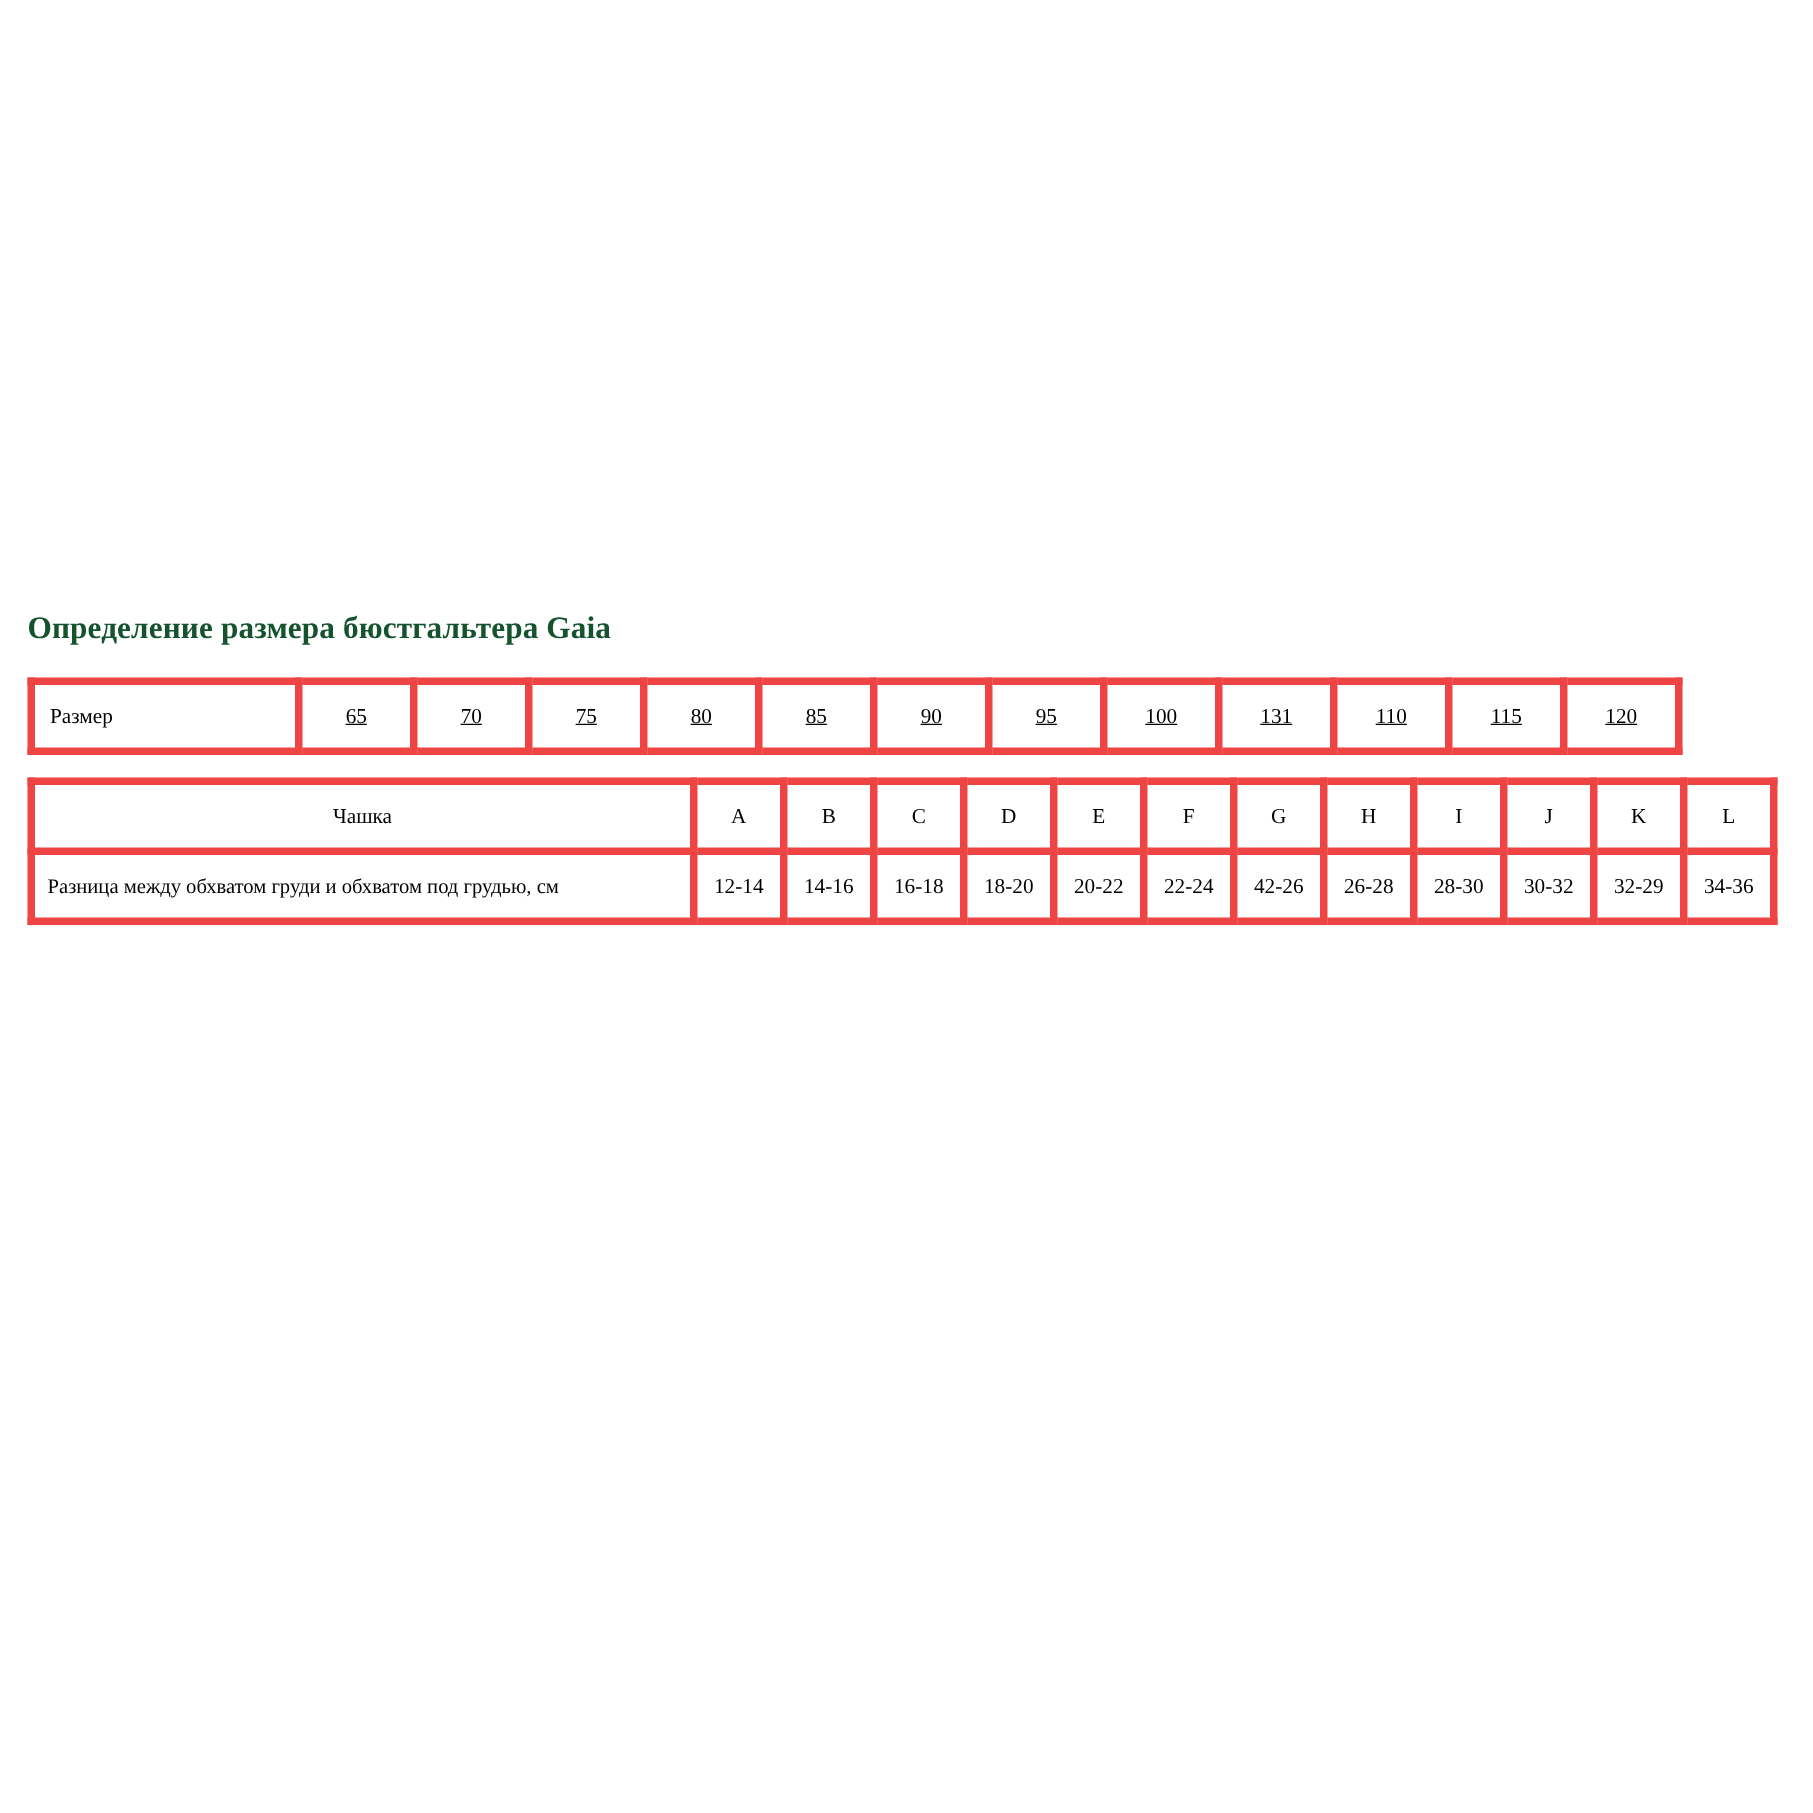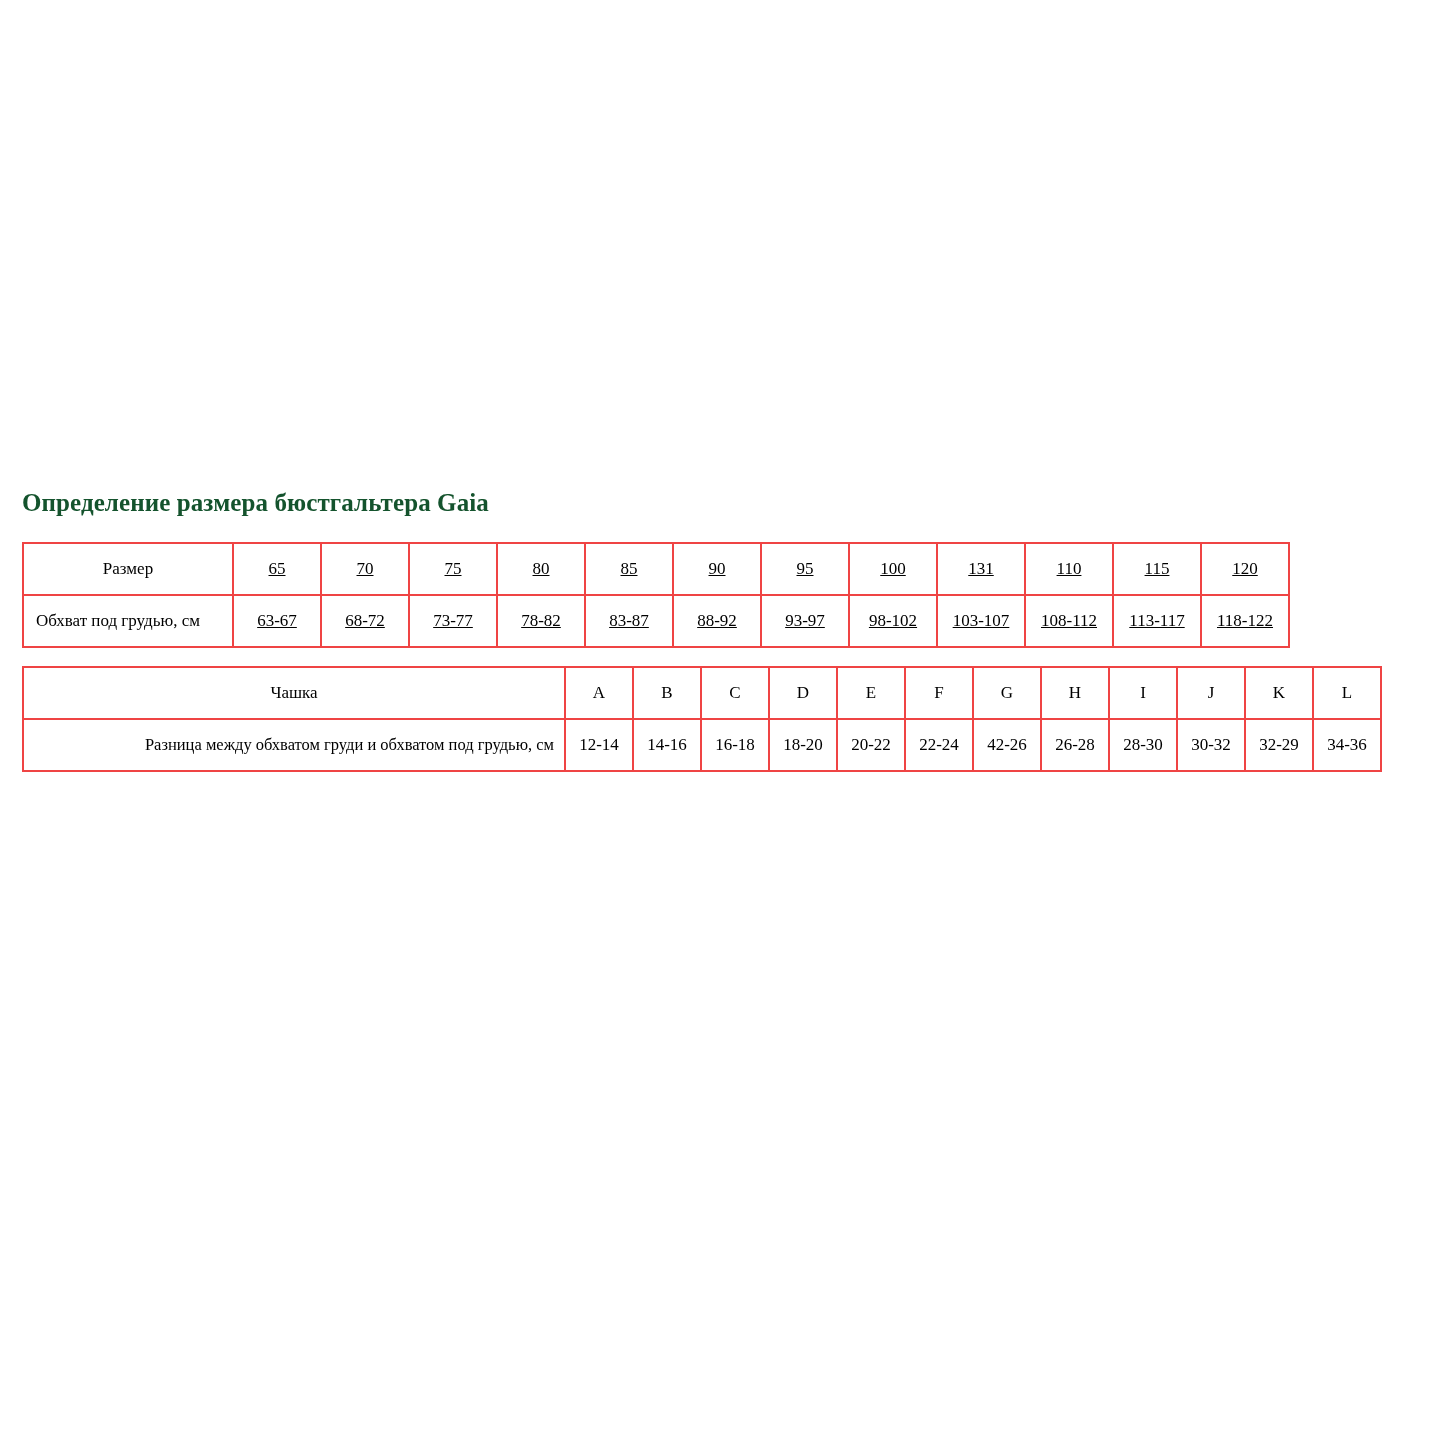--- a/index.html
+++ b/index.html
@@ -29,21 +29,21 @@
     letter-spacing: 0.1px;
     margin: 0 0 24px 0;
     color: #14532d;
   }
   table.size-table {
     border-collapse: collapse;
     border-spacing: 0;
     table-layout: auto;
   }
   table.size-table td {
-    border: 2px solid #ef4444;
+    border: 6px solid #ef4444;
     font-family: "Liberation Serif", "DejaVu Serif", serif;
     font-size: 17px;
     line-height: 20px;
     text-align: center;
     vertical-align: middle;
     color: #000000;
     white-space: nowrap;
   }
   
   #table-band td {
@@ -75,21 +75,21 @@
     padding: 0 11px;
   }
   #table-cup td.label-cell {
     width: 520px;
     padding: 0 10px;
   }
   #table-cup tr:first-child td.label-cell {
     text-align: center;
   }
   #table-cup tr:last-child td.label-cell {
-    text-align: right;
+    text-align: left;
     font-size: 16.5px;
   }
   #table-cup td.val-cell {
     min-width: 44px;
   }
 </style>
 </head>
 <body>
 
 <div class="page">
@@ -105,35 +105,20 @@
         <td class="val-cell">75</td>
         <td class="val-cell">80</td>
         <td class="val-cell">85</td>
         <td class="val-cell">90</td>
         <td class="val-cell">95</td>
         <td class="val-cell">100</td>
         <td class="val-cell">131</td>
         <td class="val-cell">110</td>
         <td class="val-cell">115</td>
         <td class="val-cell">120</td>
-      </tr>
-      <tr>
-        <td class="label-cell">Обхват под грудью, см</td>
-        <td class="val-cell">63-67</td>
-        <td class="val-cell">68-72</td>
-        <td class="val-cell">73-77</td>
-        <td class="val-cell">78-82</td>
-        <td class="val-cell">83-87</td>
-        <td class="val-cell">88-92</td>
-        <td class="val-cell">93-97</td>
-        <td class="val-cell">98-102</td>
-        <td class="val-cell">103-107</td>
-        <td class="val-cell">108-112</td>
-        <td class="val-cell">113-117</td>
-        <td class="val-cell">118-122</td>
       </tr>
     </tbody>
   </table>
 
   <div class="table-gap"></div>
 
   <table class="size-table" id="table-cup">
     <tbody>
       <tr>
         <td class="label-cell">Чашка</td>

